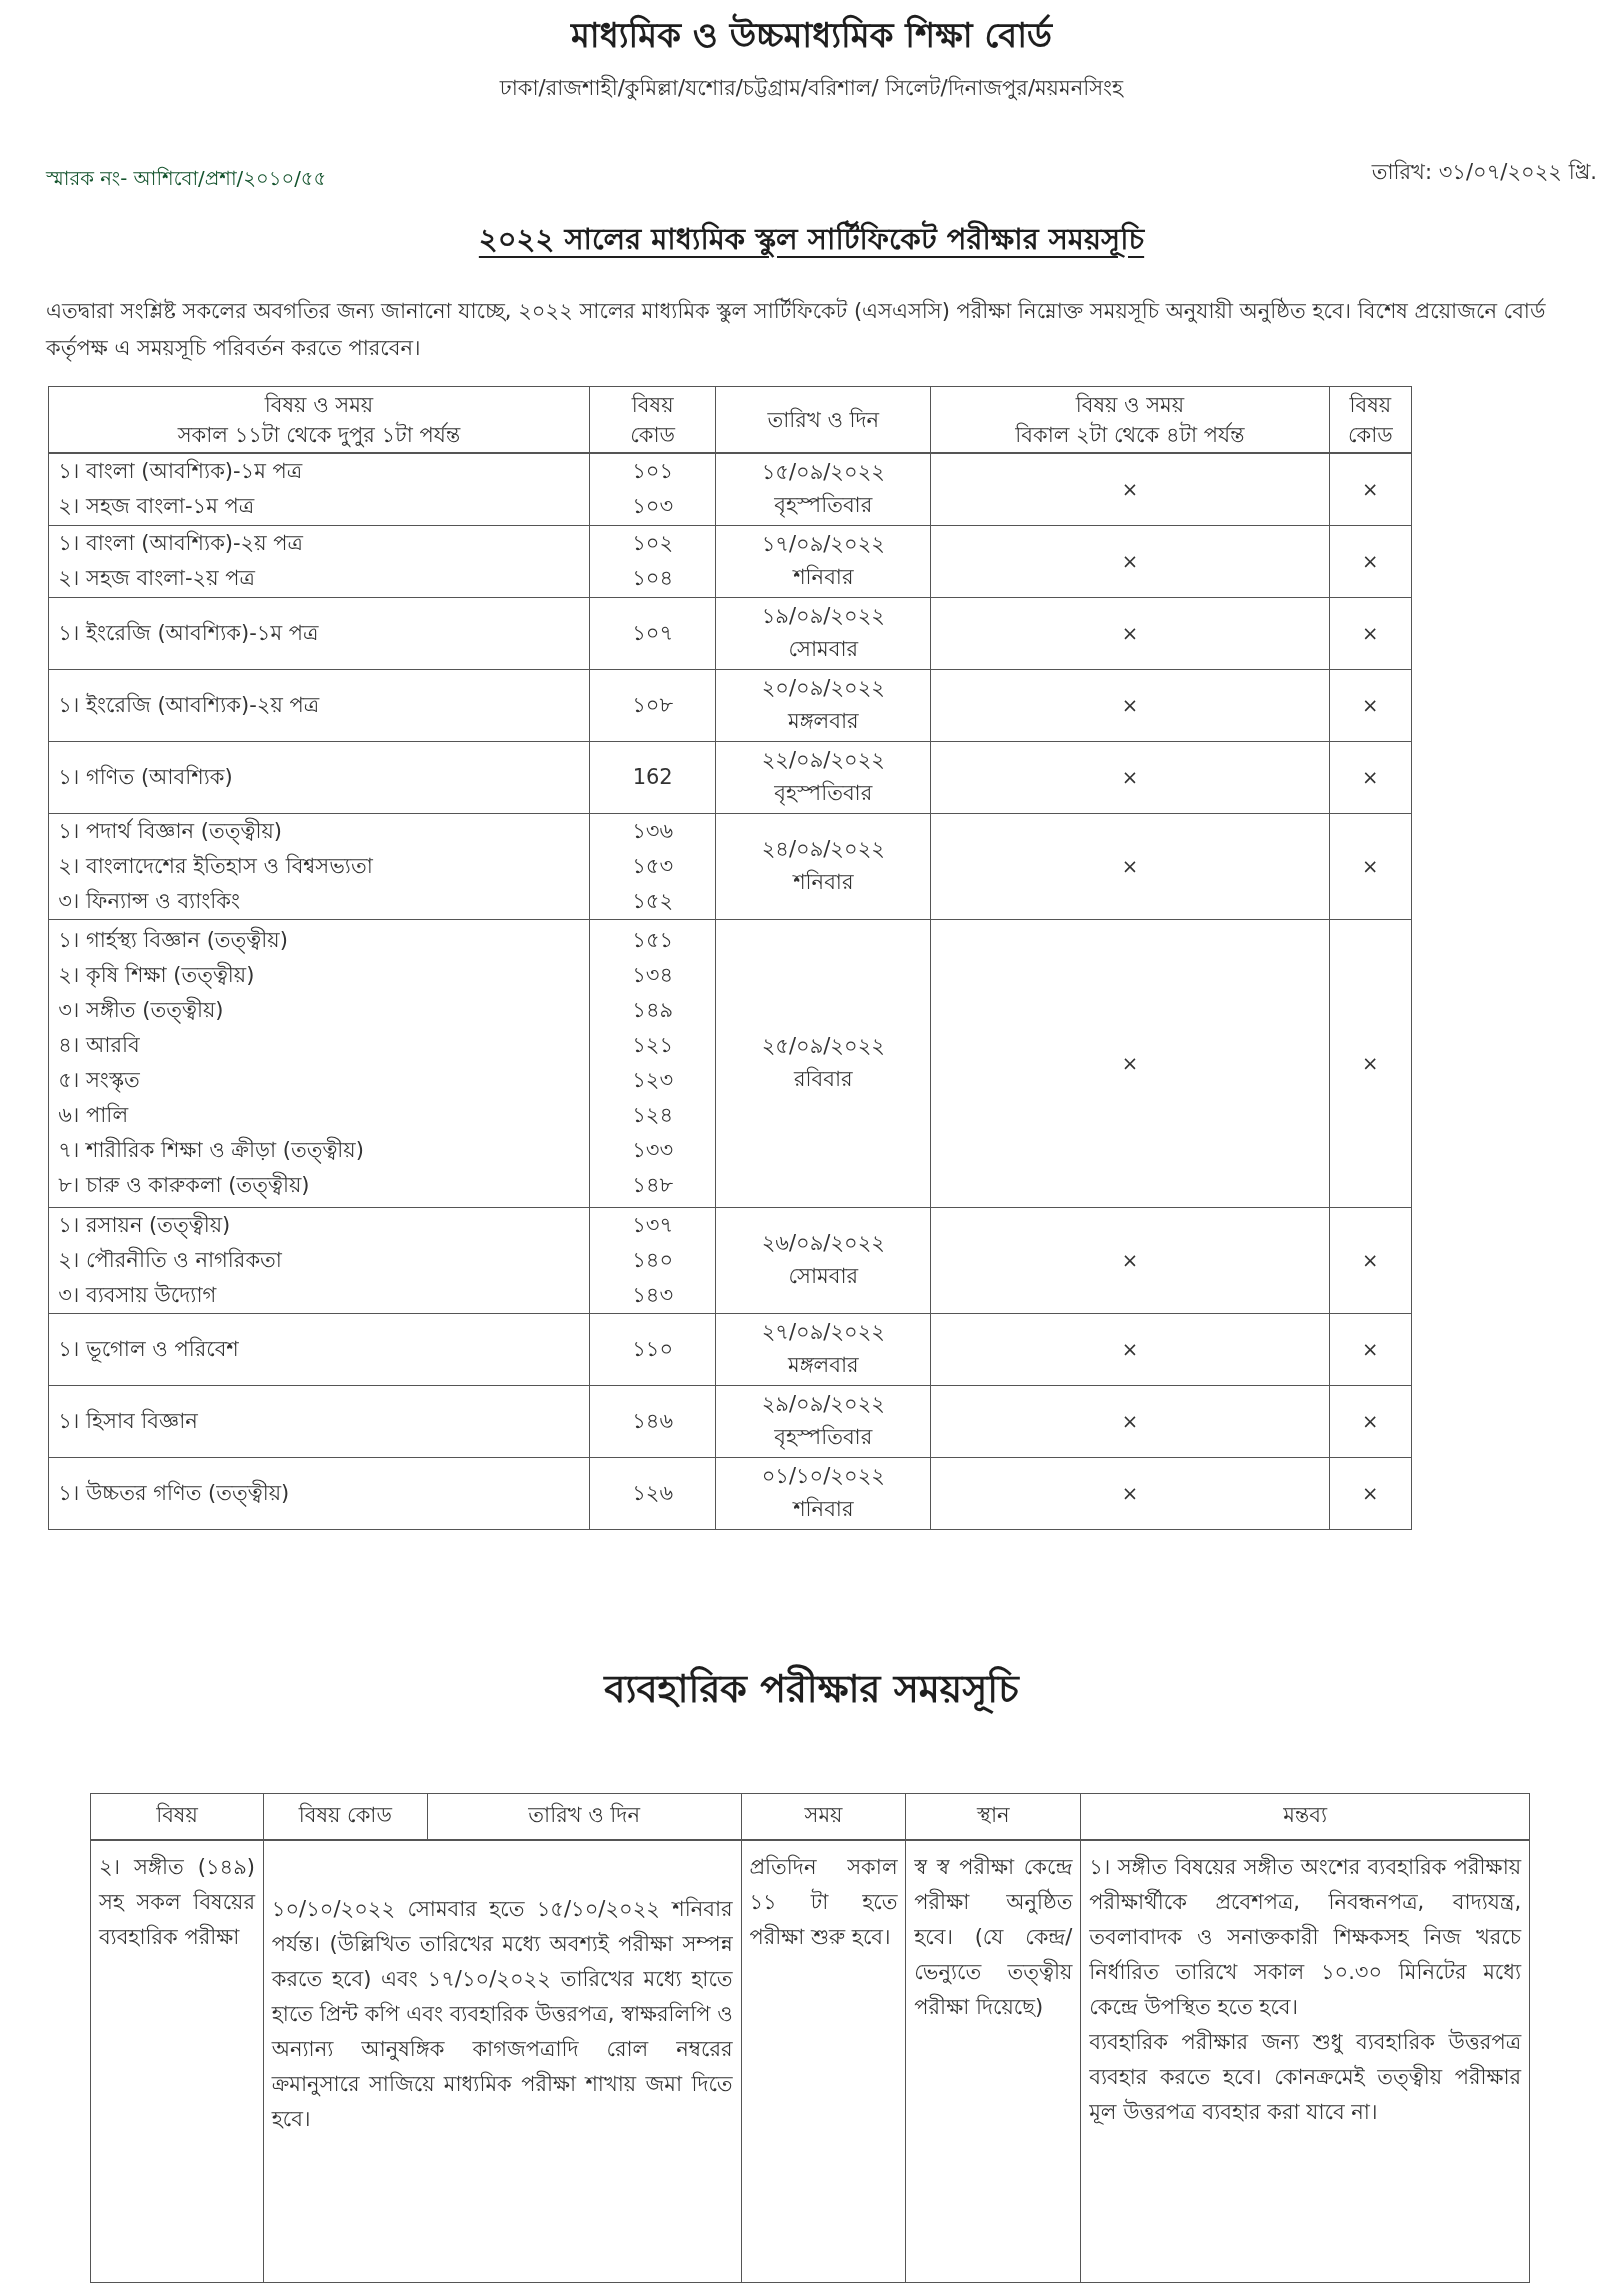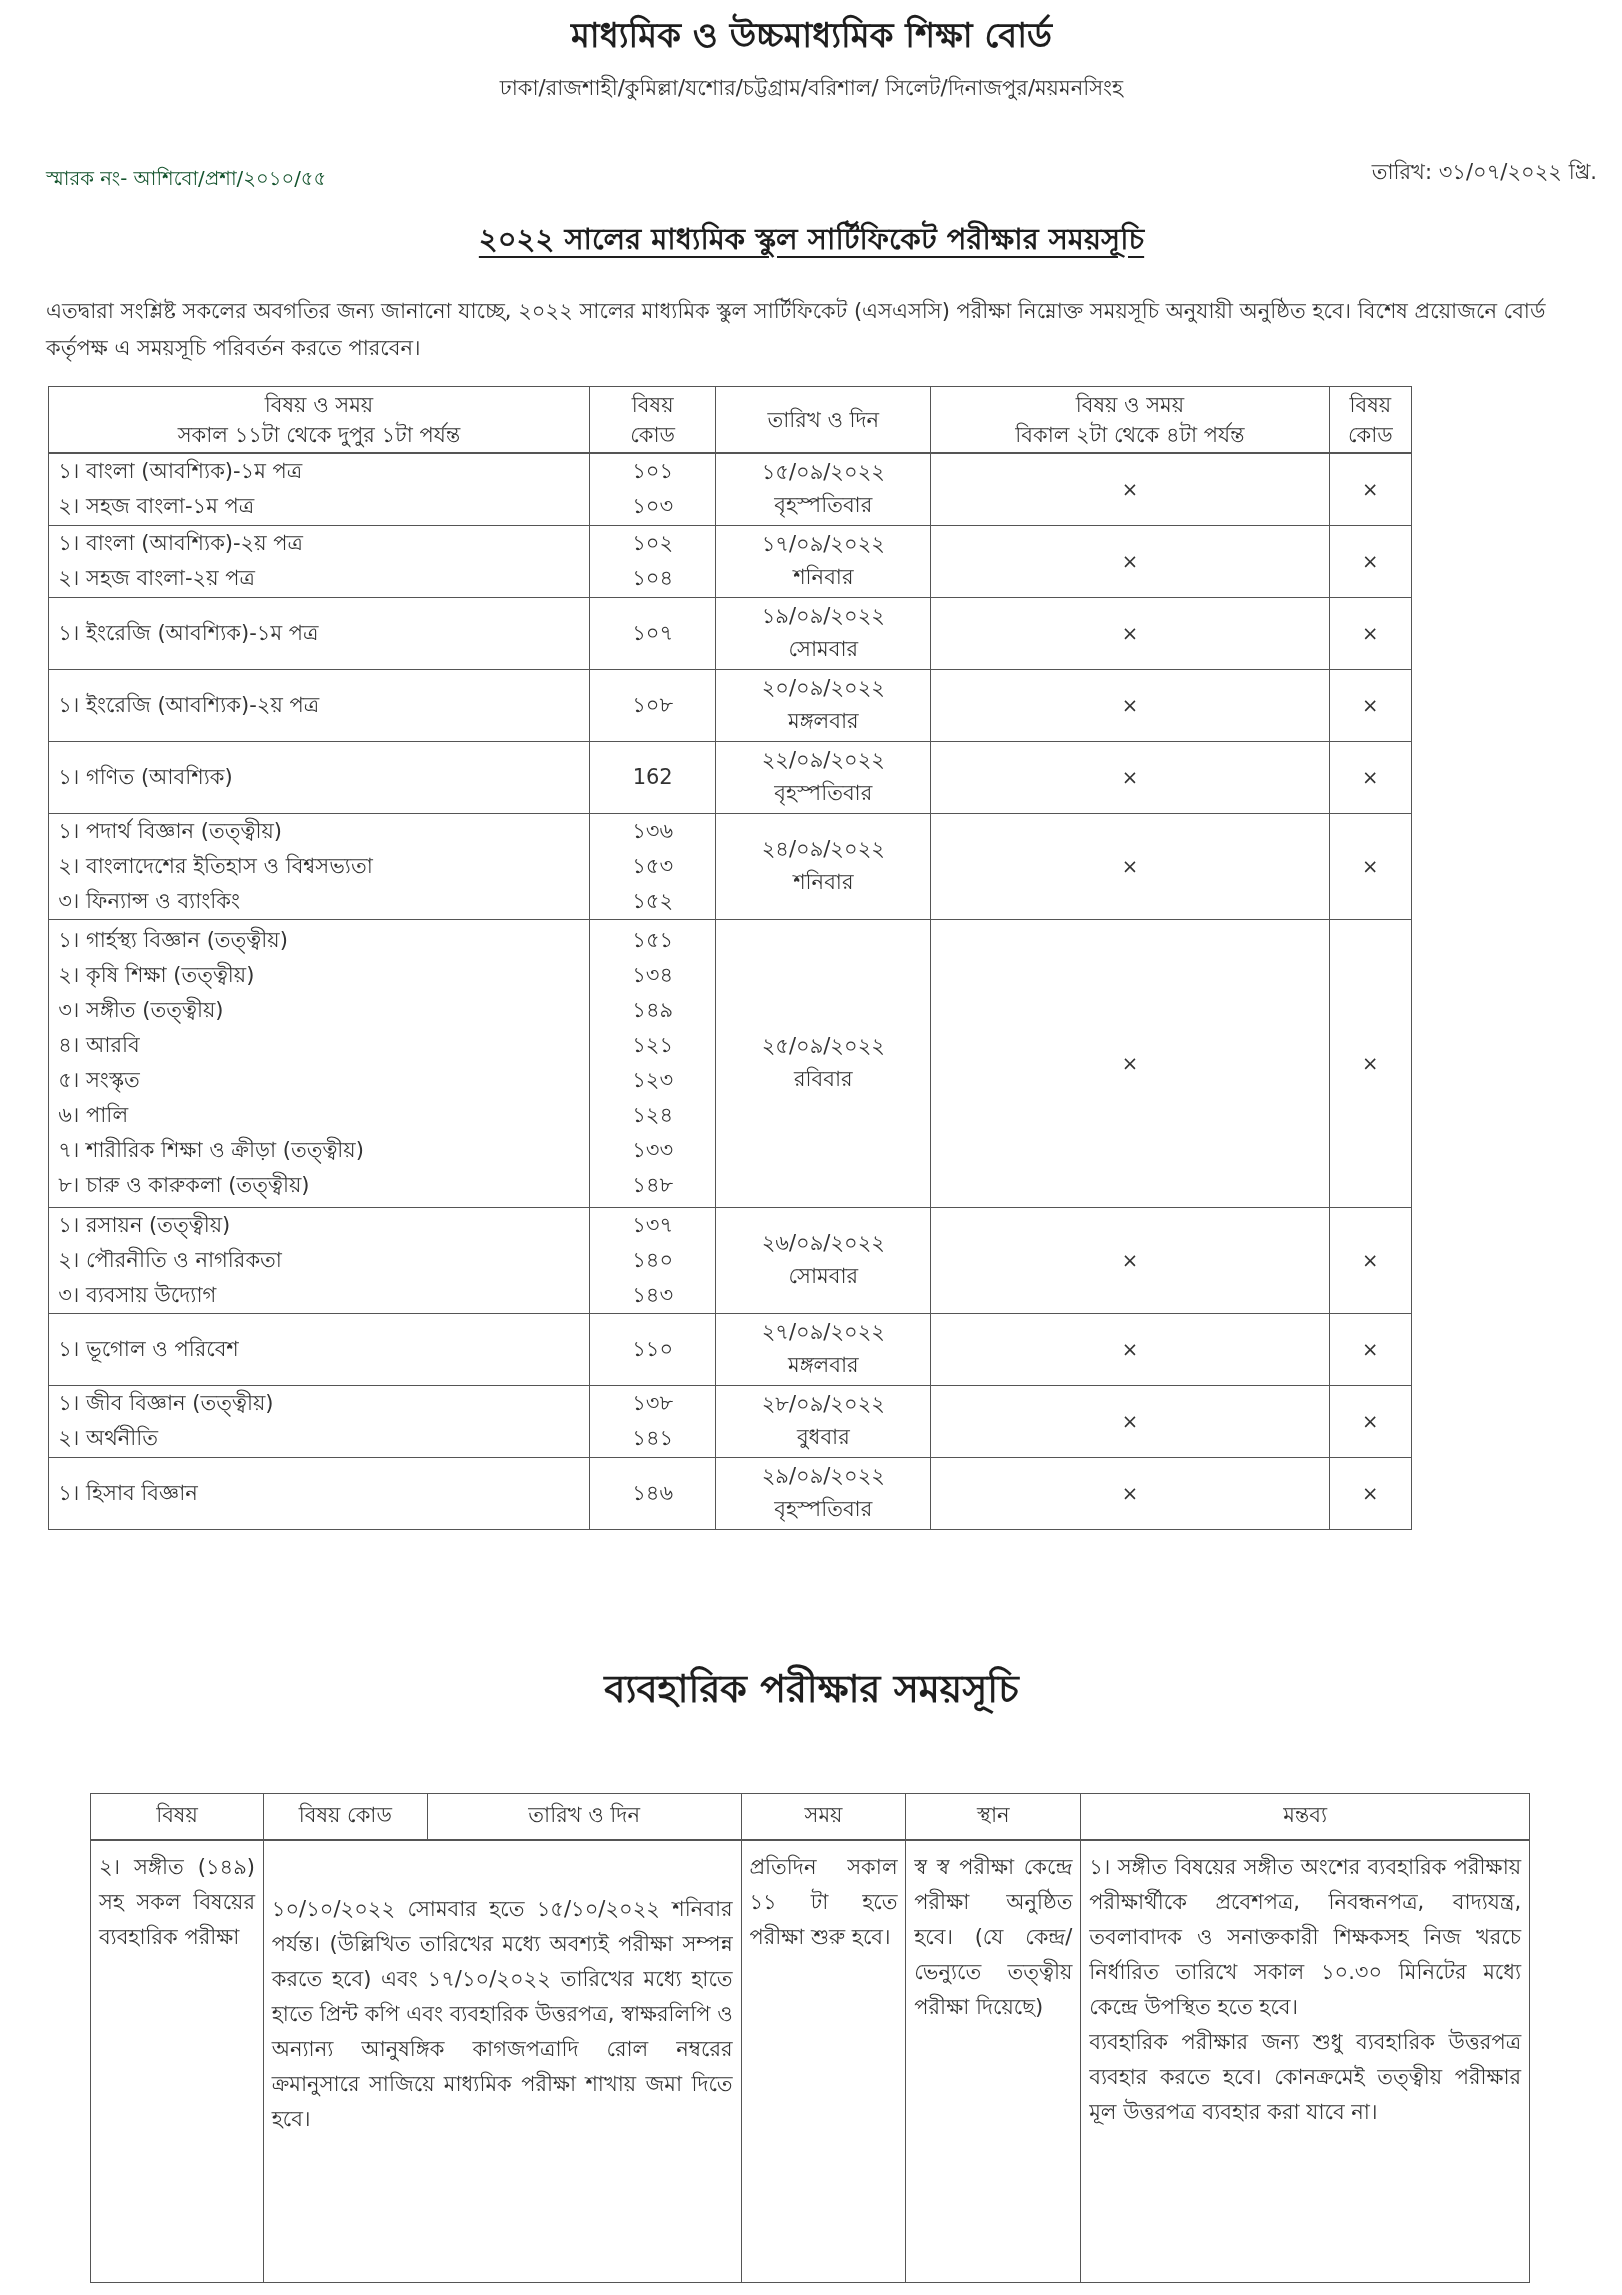--- a/index.html
+++ b/index.html
@@ -222,44 +222,42 @@
         </td>
         <td class="dt">
           <span class="line">২৭/০৯/২০২২</span>
           <span class="line">মঙ্গলবার</span>
         </td>
         <td class="x">×</td>
         <td class="x">×</td>
       </tr>
       <tr style="height: 72px;">
         <td class="subj">
-          <span class="line">১। জীব বিজ্ঞান (তত্ত্বীয়)</span>
-          <span class="line">২। অর্থনীতি</span>
-        </td>
-        <td class="code">
-          <span class="line">১৩৮</span>
-          <span class="line">১৪১</span>
-        </td>
-        <td class="dt">
-          <span class="line">২৮/০৯/২০২২</span>
-          <span class="line">বুধবার</span>
-        </td>
-        <td class="x">×</td>
-        <td class="x">×</td>
-      </tr>
-      <tr style="height: 72px;">
-        <td class="subj">
           <span class="line">১। হিসাব বিজ্ঞান</span>
         </td>
         <td class="code">
           <span class="line">১৪৬</span>
         </td>
         <td class="dt">
           <span class="line">২৯/০৯/২০২২</span>
           <span class="line">বৃহস্পতিবার</span>
+        </td>
+        <td class="x">×</td>
+        <td class="x">×</td>
+      </tr>
+      <tr style="height: 72px;">
+        <td class="subj">
+          <span class="line">১।  উচ্চতর গণিত (তত্ত্বীয়)</span>
+        </td>
+        <td class="code">
+          <span class="line">১২৬</span>
+        </td>
+        <td class="dt">
+          <span class="line">০১/১০/২০২২</span>
+          <span class="line">শনিবার</span>
         </td>
         <td class="x">×</td>
         <td class="x">×</td>
       </tr>
     </tbody>
 </table>
 
 <div class="abs prac-title">ব্যবহারিক পরীক্ষার সময়সূচি</div>
 
 <table id="prac">

